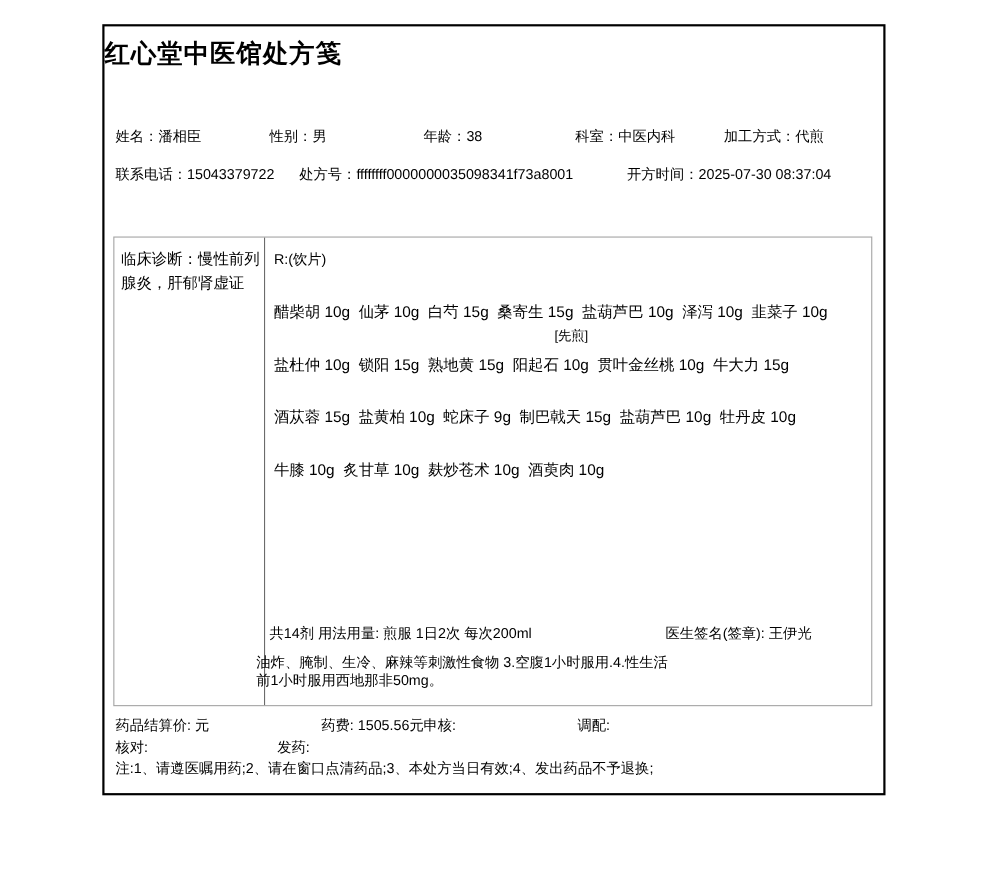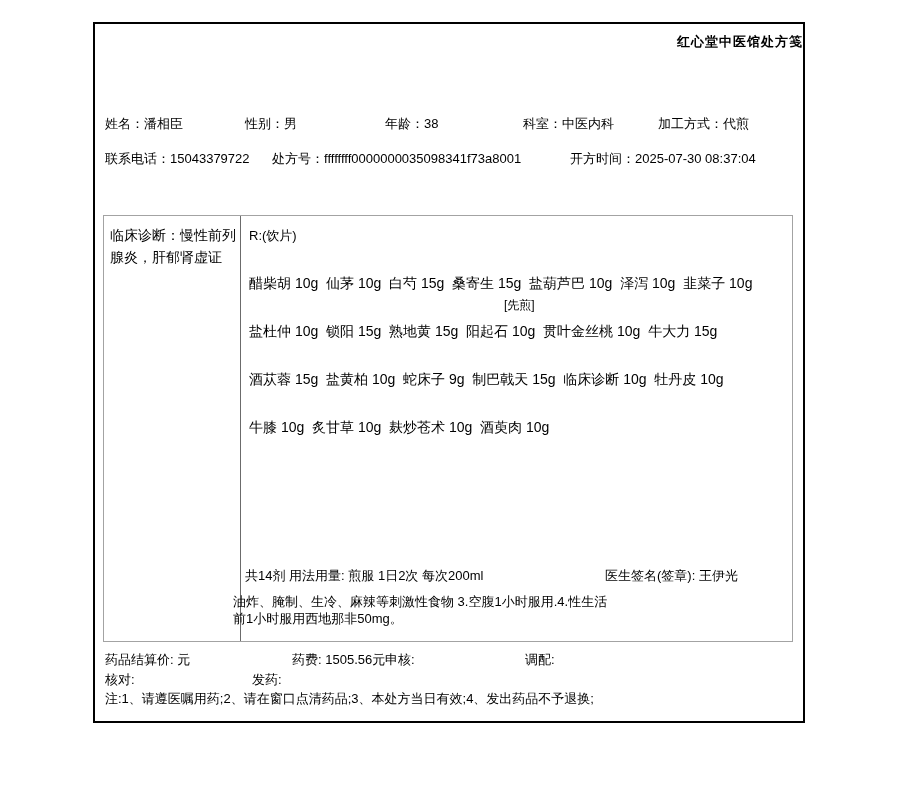--- a/index.html
+++ b/index.html
@@ -15,22 +15,22 @@
   .sheet {
     position: absolute;
     left: 93px; top: 22px;
     width: 708px; height: 697px;
     border: 2px solid #000000;
   }
   .abs { position: absolute; white-space: pre; }
   .title {
     position: absolute;
     left: 0; top: 9px; width: 100%;
-    text-align: right;
-    font-size: 13px;
+    text-align: left;
+    font-size: 23px;
     font-weight: bold;
     letter-spacing: 1px;
   }
   .field { position: absolute; white-space: pre; }
   .rx-box {
     position: absolute;
     left: 8px; top: 191px;
     width: 688px; height: 425px;
     border: 1px solid #a3a3a3;
   }
@@ -81,21 +81,21 @@
     <div class="rx-box">
       <div class="rx-divider"></div>
 
       <div class="diagnosis"><span>临床诊断：</span><span>慢性前列腺炎，肝郁肾虚证</span></div>
 
       <div class="abs rx-label" style="left:145px; top:11px;">R:(饮片)</div>
 
       <div class="abs herb-line" style="left:145px; top:59px;">醋柴胡 10g  仙茅 10g  白芍 15g  桑寄生 15g  盐葫芦巴 10g  泽泻 10g  韭菜子 10g</div>
       <div class="abs special-note" style="left:400px; top:81px;">[先煎]</div>
       <div class="abs herb-line" style="left:145px; top:107px;">盐杜仲 10g  锁阳 15g  熟地黄 15g  阳起石 10g  贯叶金丝桃 10g  牛大力 15g</div>
-      <div class="abs herb-line" style="left:145px; top:155px;">酒苁蓉 15g  盐黄柏 10g  蛇床子 9g  制巴戟天 15g  临床诊断 10g  牡丹皮 10g</div>
+      <div class="abs herb-line" style="left:145px; top:155px;">酒苁蓉 15g  盐黄柏 10g  蛇床子 9g  制巴戟天 15g  盐葫芦巴 10g  牡丹皮 10g</div>
       <div class="abs herb-line" style="left:145px; top:203px;">牛膝 10g  炙甘草 10g  麸炒苍术 10g  酒萸肉 10g</div>
 
       <div class="abs" style="left:141px; top:351px;">共14剂 用法用量: 煎服 1日2次 每次200ml</div>
       <div class="abs" style="left:501px; top:351px;"><span>医生签名(签章): </span><span>王伊光</span></div>
 
       <div class="advice">
         <div>油炸、腌制、生冷、麻辣等刺激性食物 3.空腹1小时服用.4.性生活</div>
         <div>前1小时服用西地那非50mg。</div>
       </div>
     </div>

